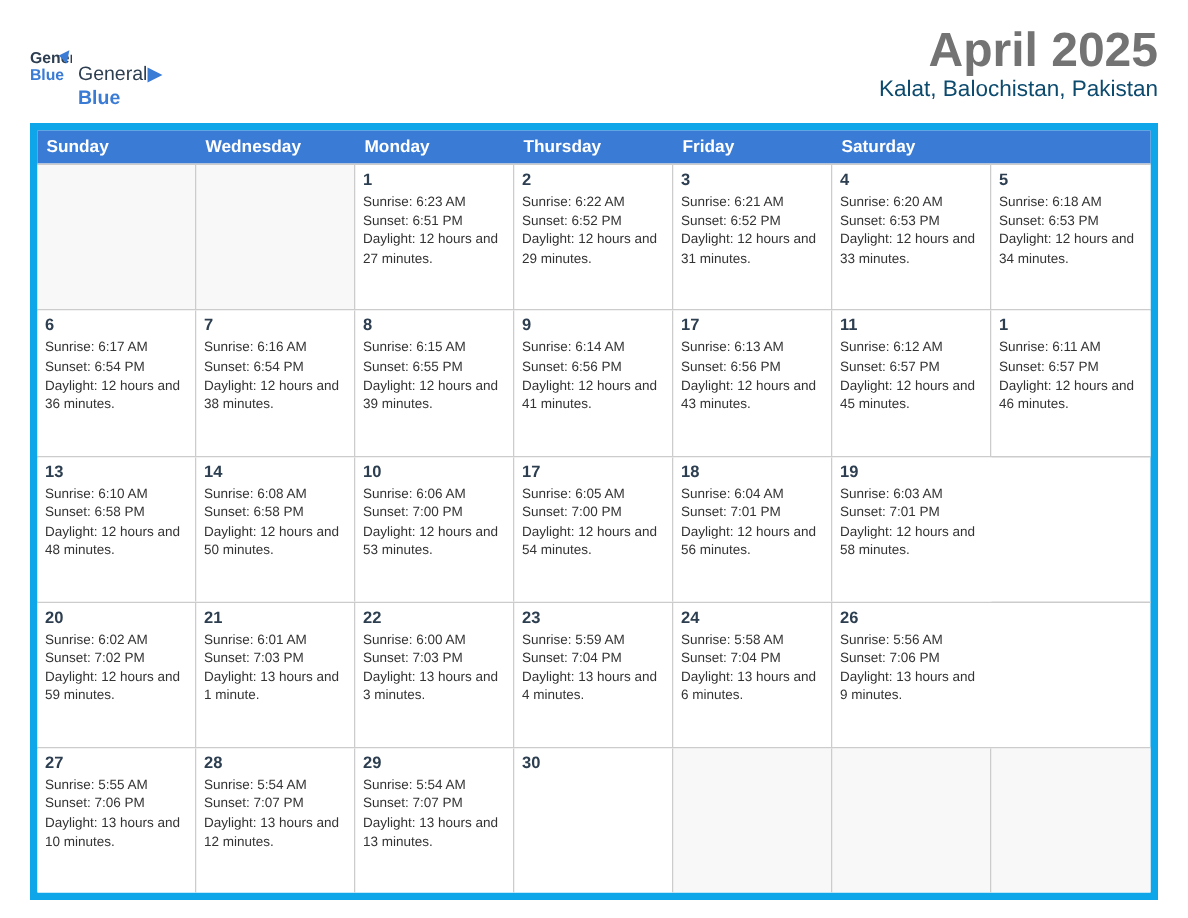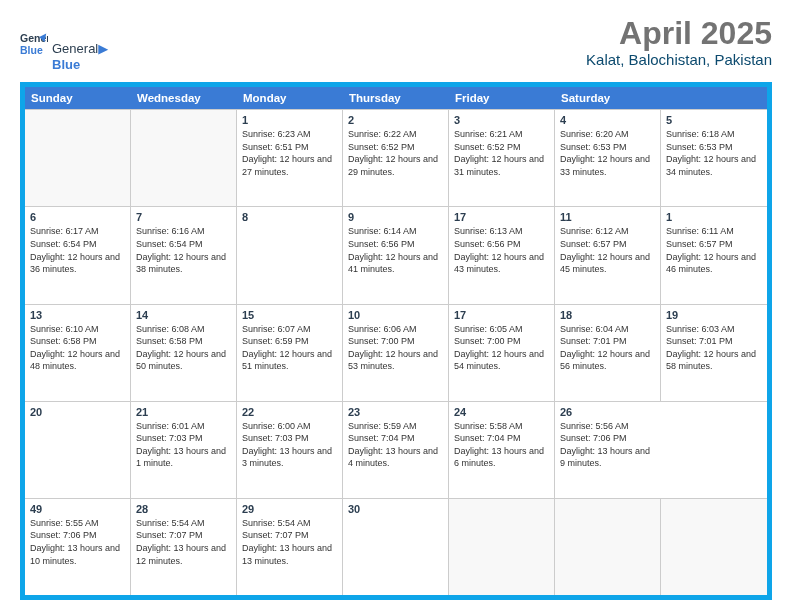--- a/index.html
+++ b/index.html
@@ -160,20 +160,21 @@
           <div class="cal-cell">
             <div class="cal-day-num">6</div>
             <div class="cal-info">Sunrise: 6:17 AM<br>Sunset: 6:54 PM<br>Daylight: 12 hours and 36 minutes.</div>
           </div>
           <div class="cal-cell">
             <div class="cal-day-num">7</div>
             <div class="cal-info">Sunrise: 6:16 AM<br>Sunset: 6:54 PM<br>Daylight: 12 hours and 38 minutes.</div>
           </div>
           <div class="cal-cell">
             <div class="cal-day-num">8</div>
+            <div class="cal-info">Sunrise: 6:15 AM<br>Sunset: 6:55 PM<br>Daylight: 12 hours and 39 minutes.</div>
           </div>
           <div class="cal-cell">
             <div class="cal-day-num">9</div>
             <div class="cal-info">Sunrise: 6:14 AM<br>Sunset: 6:56 PM<br>Daylight: 12 hours and 41 minutes.</div>
           </div>
           <div class="cal-cell">
             <div class="cal-day-num">17</div>
             <div class="cal-info">Sunrise: 6:13 AM<br>Sunset: 6:56 PM<br>Daylight: 12 hours and 43 minutes.</div>
           </div>
           <div class="cal-cell">
@@ -188,43 +189,40 @@
         <div class="cal-week">
           <div class="cal-cell">
             <div class="cal-day-num">13</div>
             <div class="cal-info">Sunrise: 6:10 AM<br>Sunset: 6:58 PM<br>Daylight: 12 hours and 48 minutes.</div>
           </div>
           <div class="cal-cell">
             <div class="cal-day-num">14</div>
             <div class="cal-info">Sunrise: 6:08 AM<br>Sunset: 6:58 PM<br>Daylight: 12 hours and 50 minutes.</div>
           </div>
           <div class="cal-cell">
-            <div class="cal-day-num">15</div>
-            <div class="cal-info">Sunrise: 6:07 AM<br>Sunset: 6:59 PM<br>Daylight: 12 hours and 51 minutes.</div>
-          </div>
-          <div class="cal-cell">
             <div class="cal-day-num">10</div>
             <div class="cal-info">Sunrise: 6:06 AM<br>Sunset: 7:00 PM<br>Daylight: 12 hours and 53 minutes.</div>
           </div>
           <div class="cal-cell">
             <div class="cal-day-num">17</div>
             <div class="cal-info">Sunrise: 6:05 AM<br>Sunset: 7:00 PM<br>Daylight: 12 hours and 54 minutes.</div>
           </div>
           <div class="cal-cell">
             <div class="cal-day-num">18</div>
             <div class="cal-info">Sunrise: 6:04 AM<br>Sunset: 7:01 PM<br>Daylight: 12 hours and 56 minutes.</div>
           </div>
           <div class="cal-cell">
             <div class="cal-day-num">19</div>
             <div class="cal-info">Sunrise: 6:03 AM<br>Sunset: 7:01 PM<br>Daylight: 12 hours and 58 minutes.</div>
           </div>
         </div>
         <div class="cal-week">
           <div class="cal-cell">
             <div class="cal-day-num">20</div>
+            <div class="cal-info">Sunrise: 6:02 AM<br>Sunset: 7:02 PM<br>Daylight: 12 hours and 59 minutes.</div>
           </div>
           <div class="cal-cell">
             <div class="cal-day-num">21</div>
             <div class="cal-info">Sunrise: 6:01 AM<br>Sunset: 7:03 PM<br>Daylight: 13 hours and 1 minute.</div>
           </div>
           <div class="cal-cell">
             <div class="cal-day-num">22</div>
             <div class="cal-info">Sunrise: 6:00 AM<br>Sunset: 7:03 PM<br>Daylight: 13 hours and 3 minutes.</div>
           </div>
           <div class="cal-cell">
@@ -235,21 +233,21 @@
             <div class="cal-day-num">24</div>
             <div class="cal-info">Sunrise: 5:58 AM<br>Sunset: 7:04 PM<br>Daylight: 13 hours and 6 minutes.</div>
           </div>
           <div class="cal-cell">
             <div class="cal-day-num">26</div>
             <div class="cal-info">Sunrise: 5:56 AM<br>Sunset: 7:06 PM<br>Daylight: 13 hours and 9 minutes.</div>
           </div>
         </div>
         <div class="cal-week">
           <div class="cal-cell">
-            <div class="cal-day-num">49</div>
+            <div class="cal-day-num">27</div>
             <div class="cal-info">Sunrise: 5:55 AM<br>Sunset: 7:06 PM<br>Daylight: 13 hours and 10 minutes.</div>
           </div>
           <div class="cal-cell">
             <div class="cal-day-num">28</div>
             <div class="cal-info">Sunrise: 5:54 AM<br>Sunset: 7:07 PM<br>Daylight: 13 hours and 12 minutes.</div>
           </div>
           <div class="cal-cell">
             <div class="cal-day-num">29</div>
             <div class="cal-info">Sunrise: 5:54 AM<br>Sunset: 7:07 PM<br>Daylight: 13 hours and 13 minutes.</div>
           </div>

